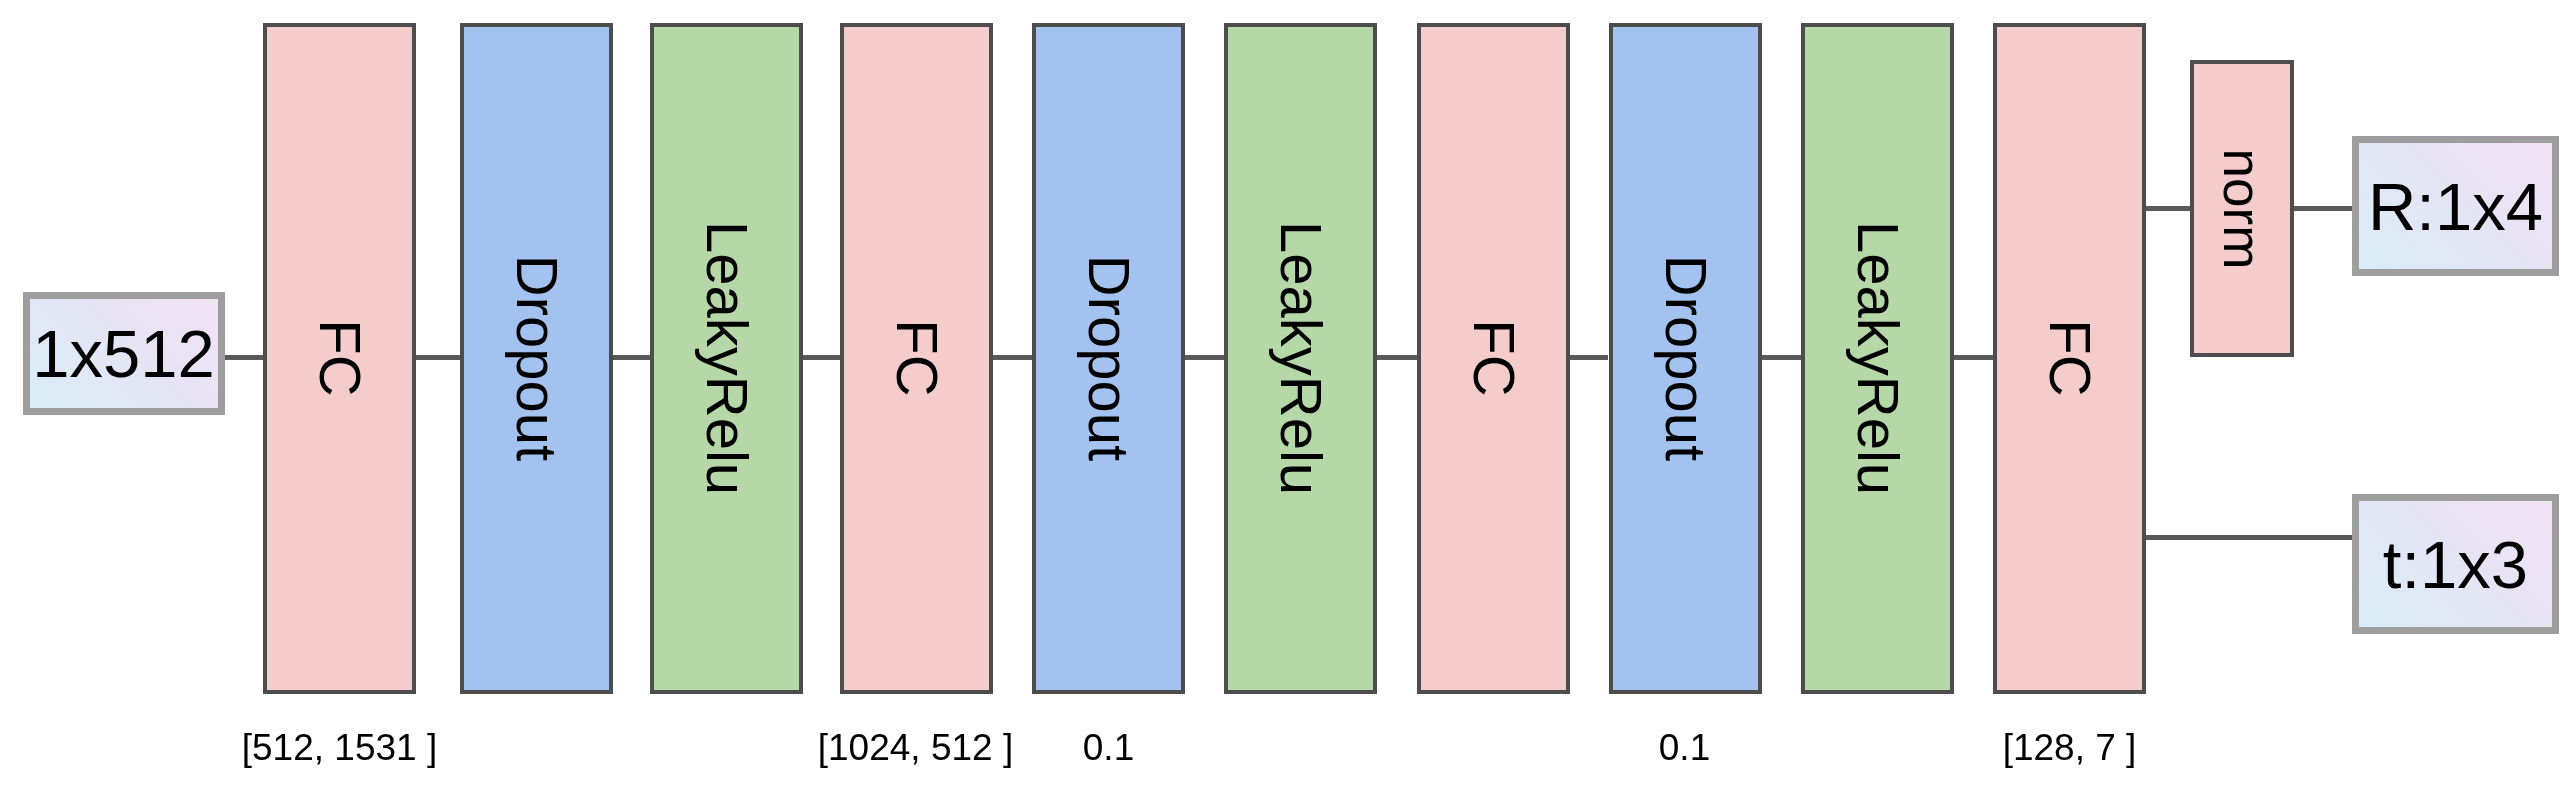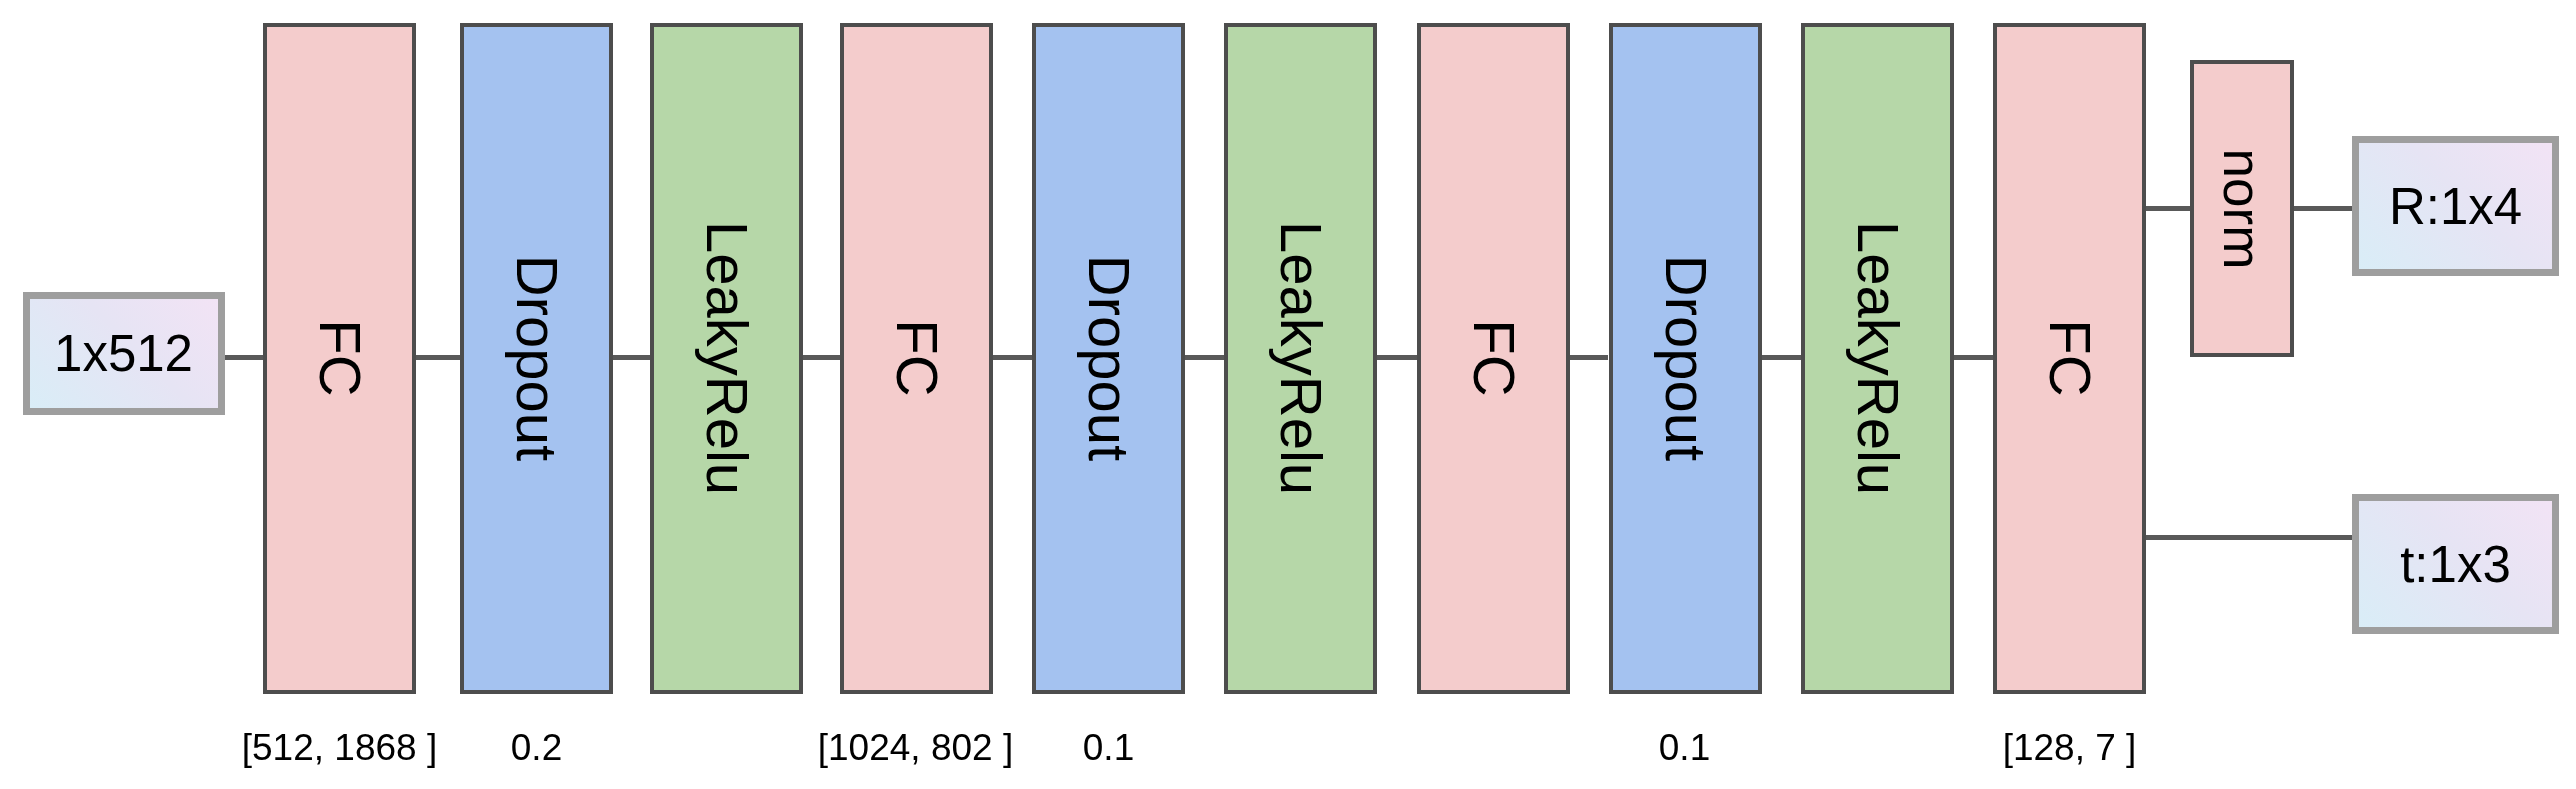--- a/index.html
+++ b/index.html
@@ -54,21 +54,21 @@
     border: 7.2px solid var(--io-border, #9e9e9e);
     background: linear-gradient(45deg,
       var(--io-gradient-start, #d9edf7) 0%,
       #e6e4f4 55%,
       var(--io-gradient-end, #f2e3f5) 100%);
     display: flex;
     align-items: center;
     justify-content: center;
   }
   .io-label {
-    font-size: 51px;
+    font-size: 67px;
     line-height: 1;
     color: var(--text, #000);
     white-space: nowrap;
   }
   
   .wire {
     position: absolute;
     height: 4.8px;
     background: var(--wire, #595959);
   }
@@ -143,21 +143,20 @@
     <span class="vlabel">norm</span>
   </div>
 
   <div class="io-box" style="left:2352px; top:136px; width:207px; height:140px">
     <span class="io-label">R:1x4</span>
   </div>
   <div class="io-box" style="left:2352px; top:494px; width:207px; height:140px">
     <span class="io-label">t:1x3</span>
   </div>
 
-  <div class="param" style="left:179px">[512, 1868 ]</div>
-  <div class="param" style="left:376px">0.2</div>
-  <div class="param" style="left:755px">[1024, 802 ]</div>
+  <div class="param" style="left:179px">[512, 1531 ]</div>
+  <div class="param" style="left:755px">[1024, 512 ]</div>
   <div class="param" style="left:948px">0.1</div>
   <div class="param" style="left:1524px">0.1</div>
   <div class="param" style="left:1909px">[128, 7 ]</div>
 
 </div>
 
 
 </body></html>

